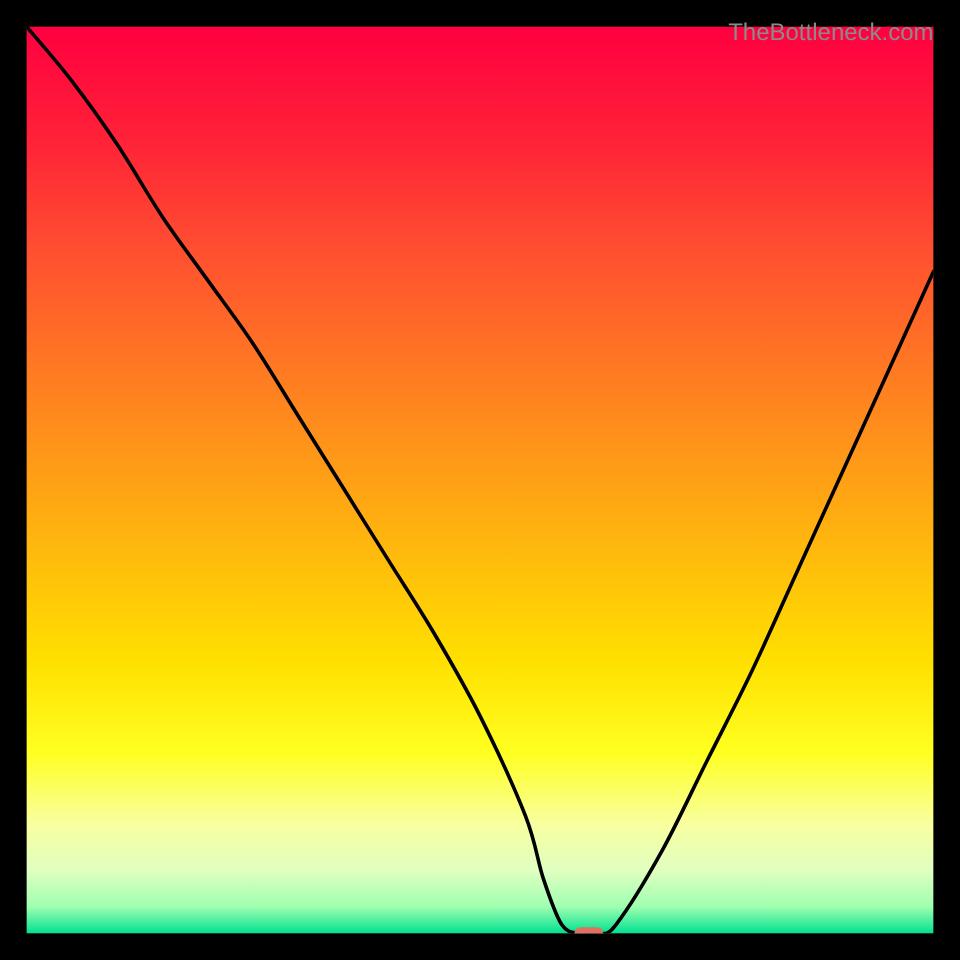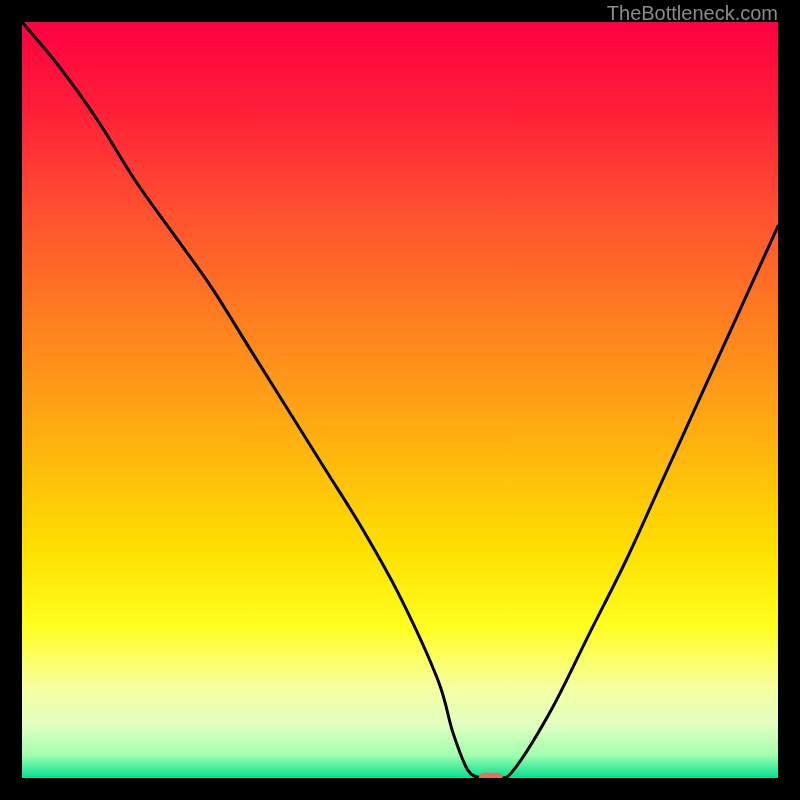--- a/index.html
+++ b/index.html
@@ -12,21 +12,21 @@
   }
   .chart-container {
     position: absolute;
     left: 22px;
     top: 22px;
     width: 756px;
     height: 756px;
   }
   .watermark {
     position: absolute;
-    top: 2px;
+    top: 16px;
     right: 22px;
     font-family: Arial, Helvetica, sans-serif;
     font-size: 20px;
     color: #8b8b8b;
     font-weight: 500;
     z-index: 5;
   }
   svg {
     display: block;
   }

